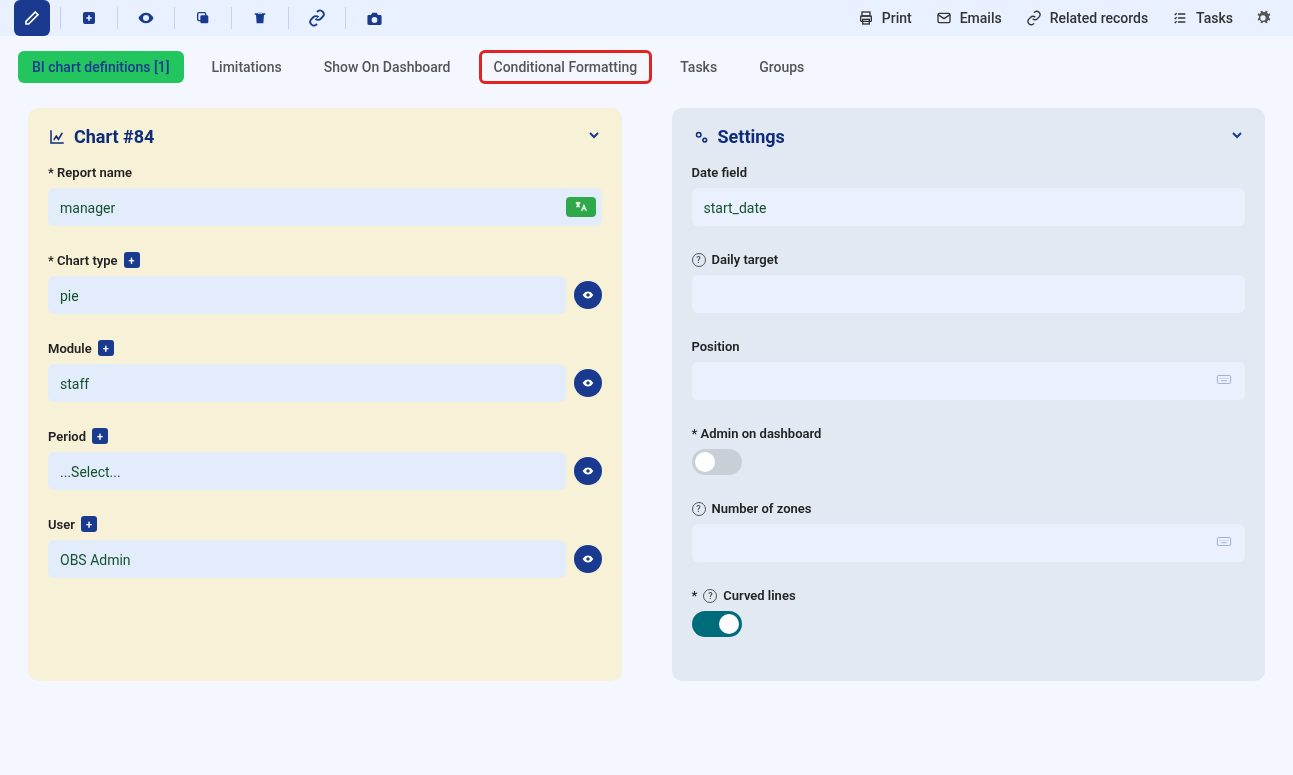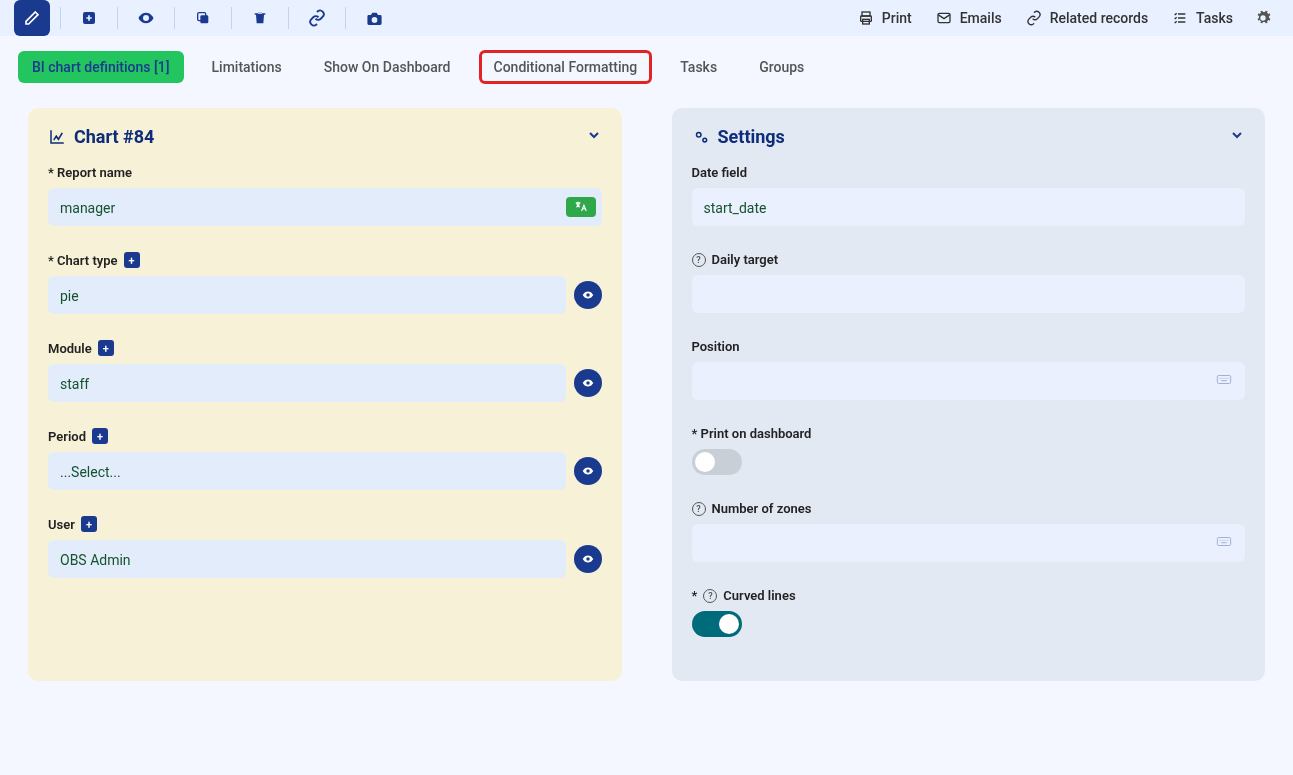--- a/index.html
+++ b/index.html
@@ -471,21 +471,21 @@
               <circle cx="12" cy="10" r="0.8"></circle>
               <circle cx="15" cy="10" r="0.8"></circle>
               <circle cx="18" cy="10" r="0.8"></circle>
               <rect x="8" y="13" width="8" height="1.5"></rect>
             </svg>
         </span>
       </div>
     </div>
 
     <div class="field">
-      <div class="field-label">* Print on dashboard</div>
+      <div class="field-label">* Admin on dashboard</div>
       <div class="toggle off">
         <div class="toggle-knob"></div>
       </div>
     </div>
 
     <div class="field">
       <div class="field-label">
         <span class="q-icon">?</span>
         <span>Number of zones</span>
       </div>

